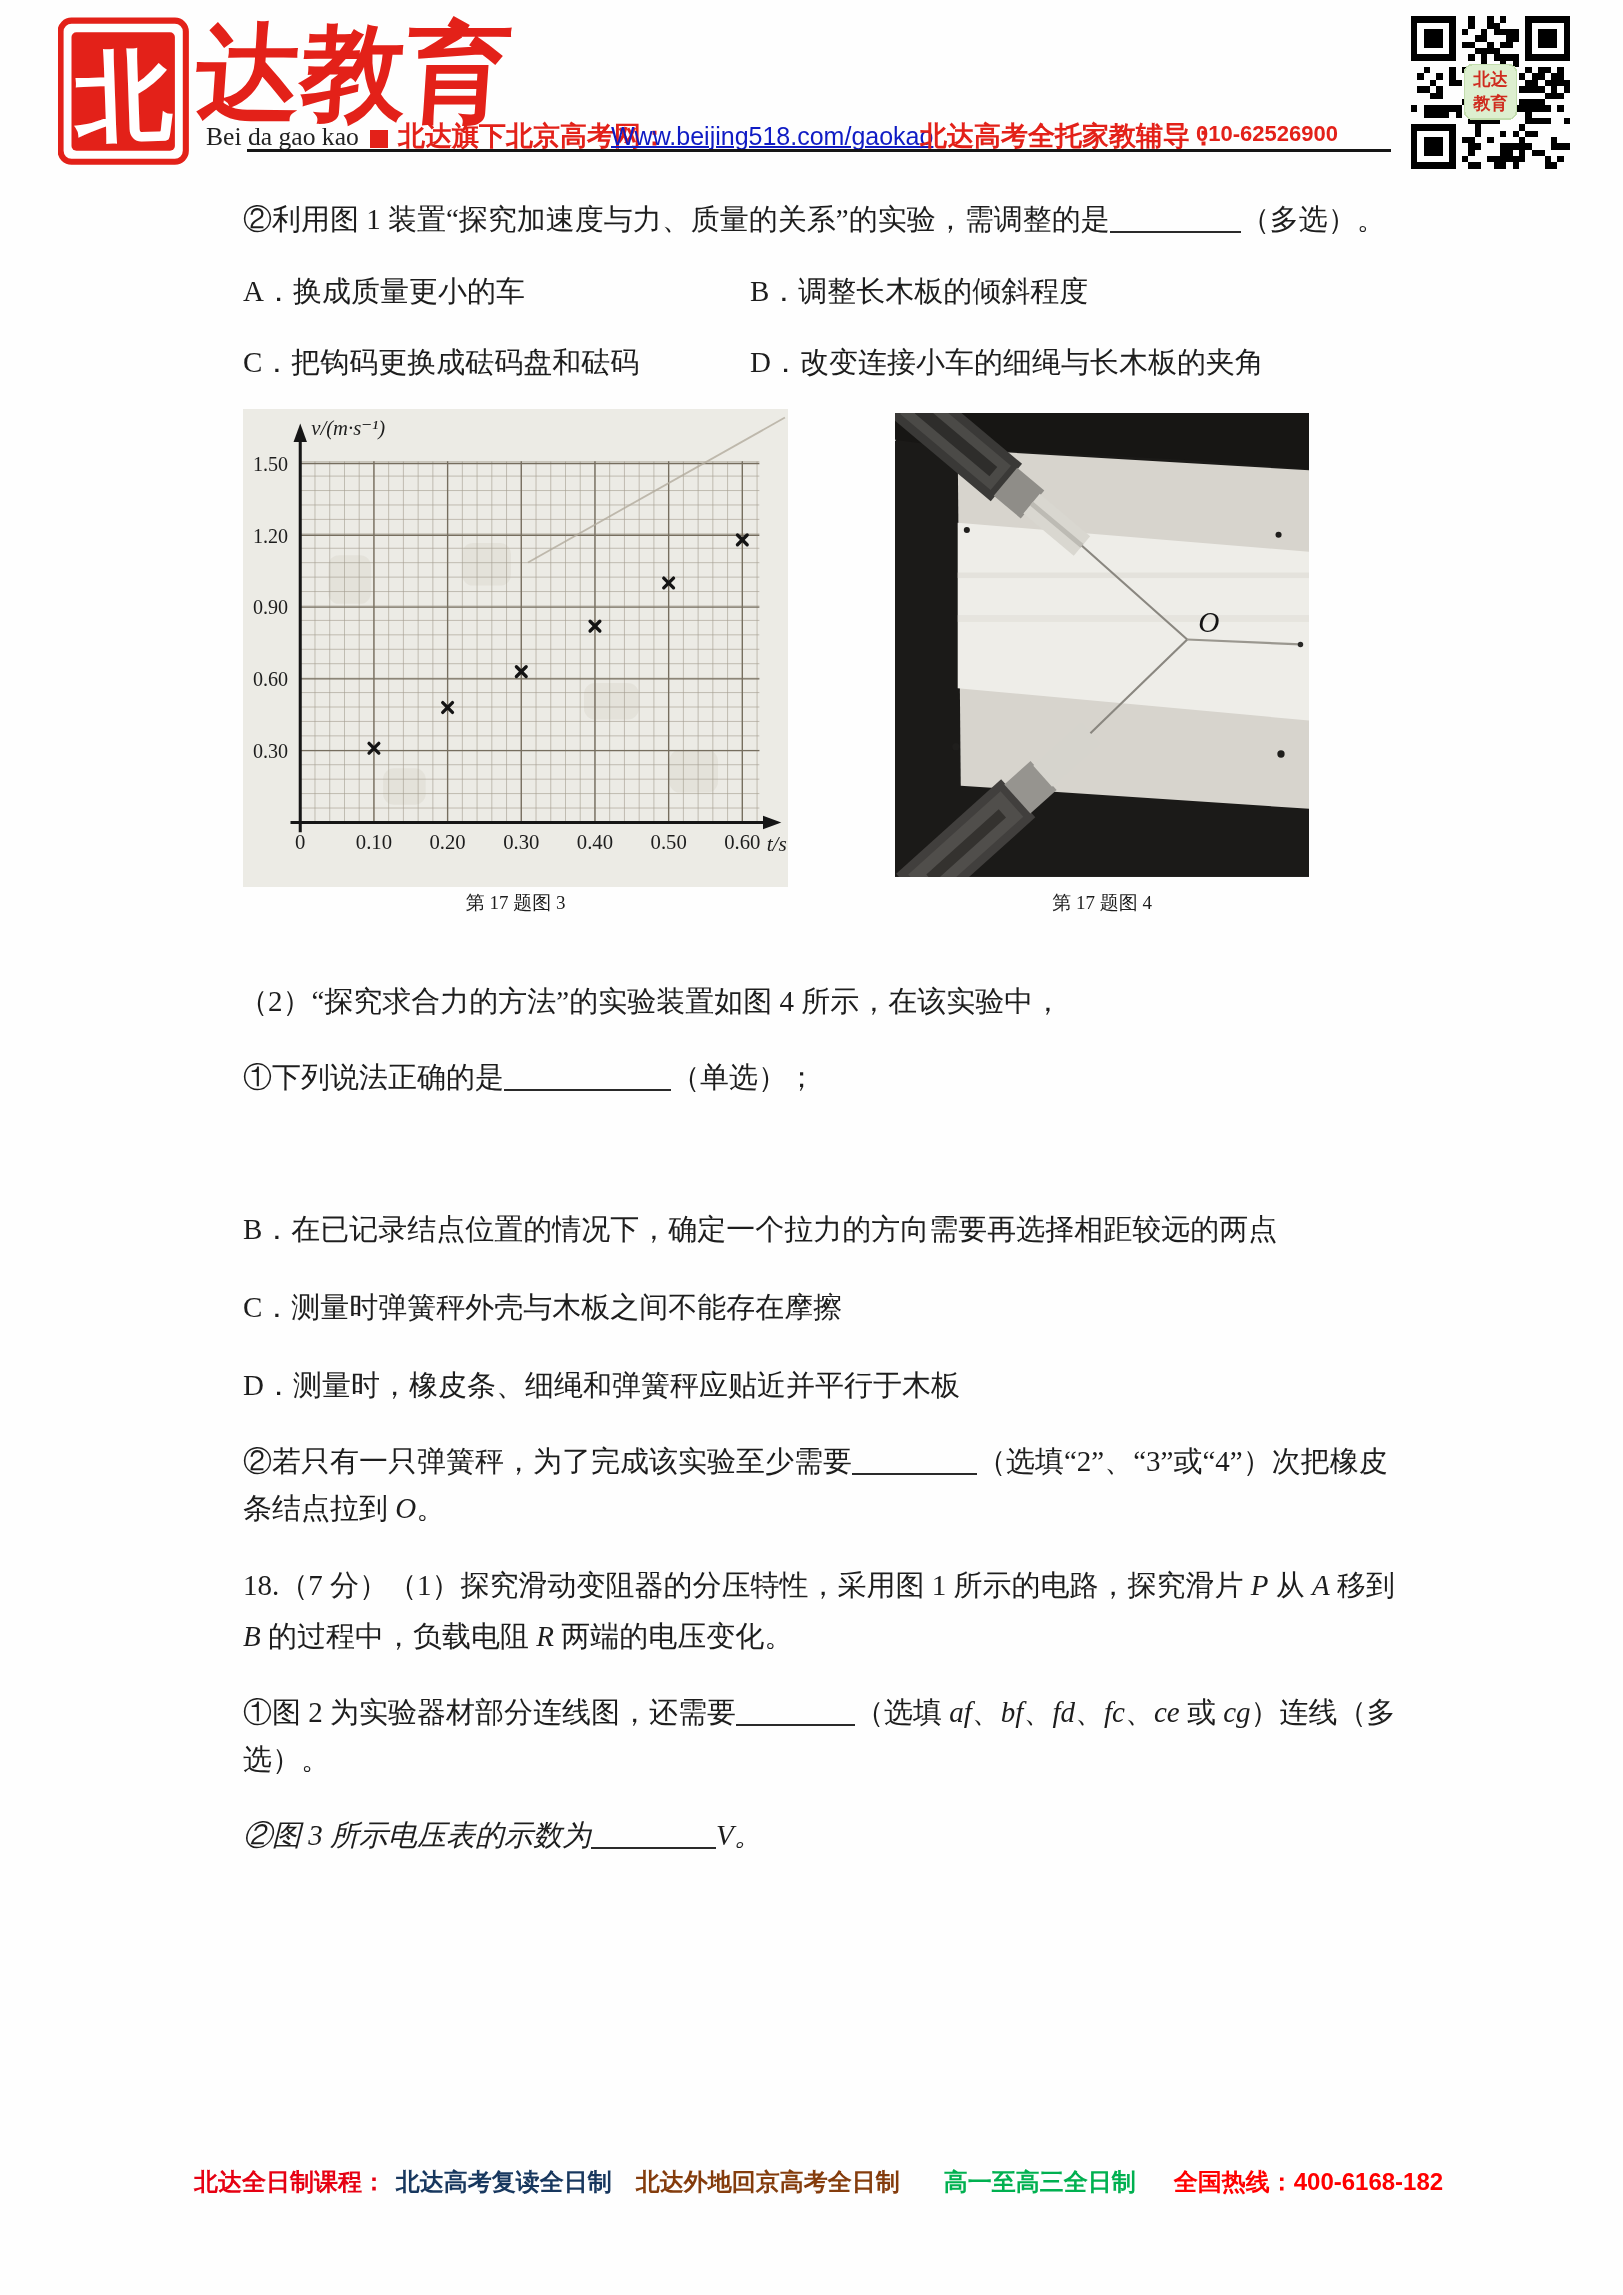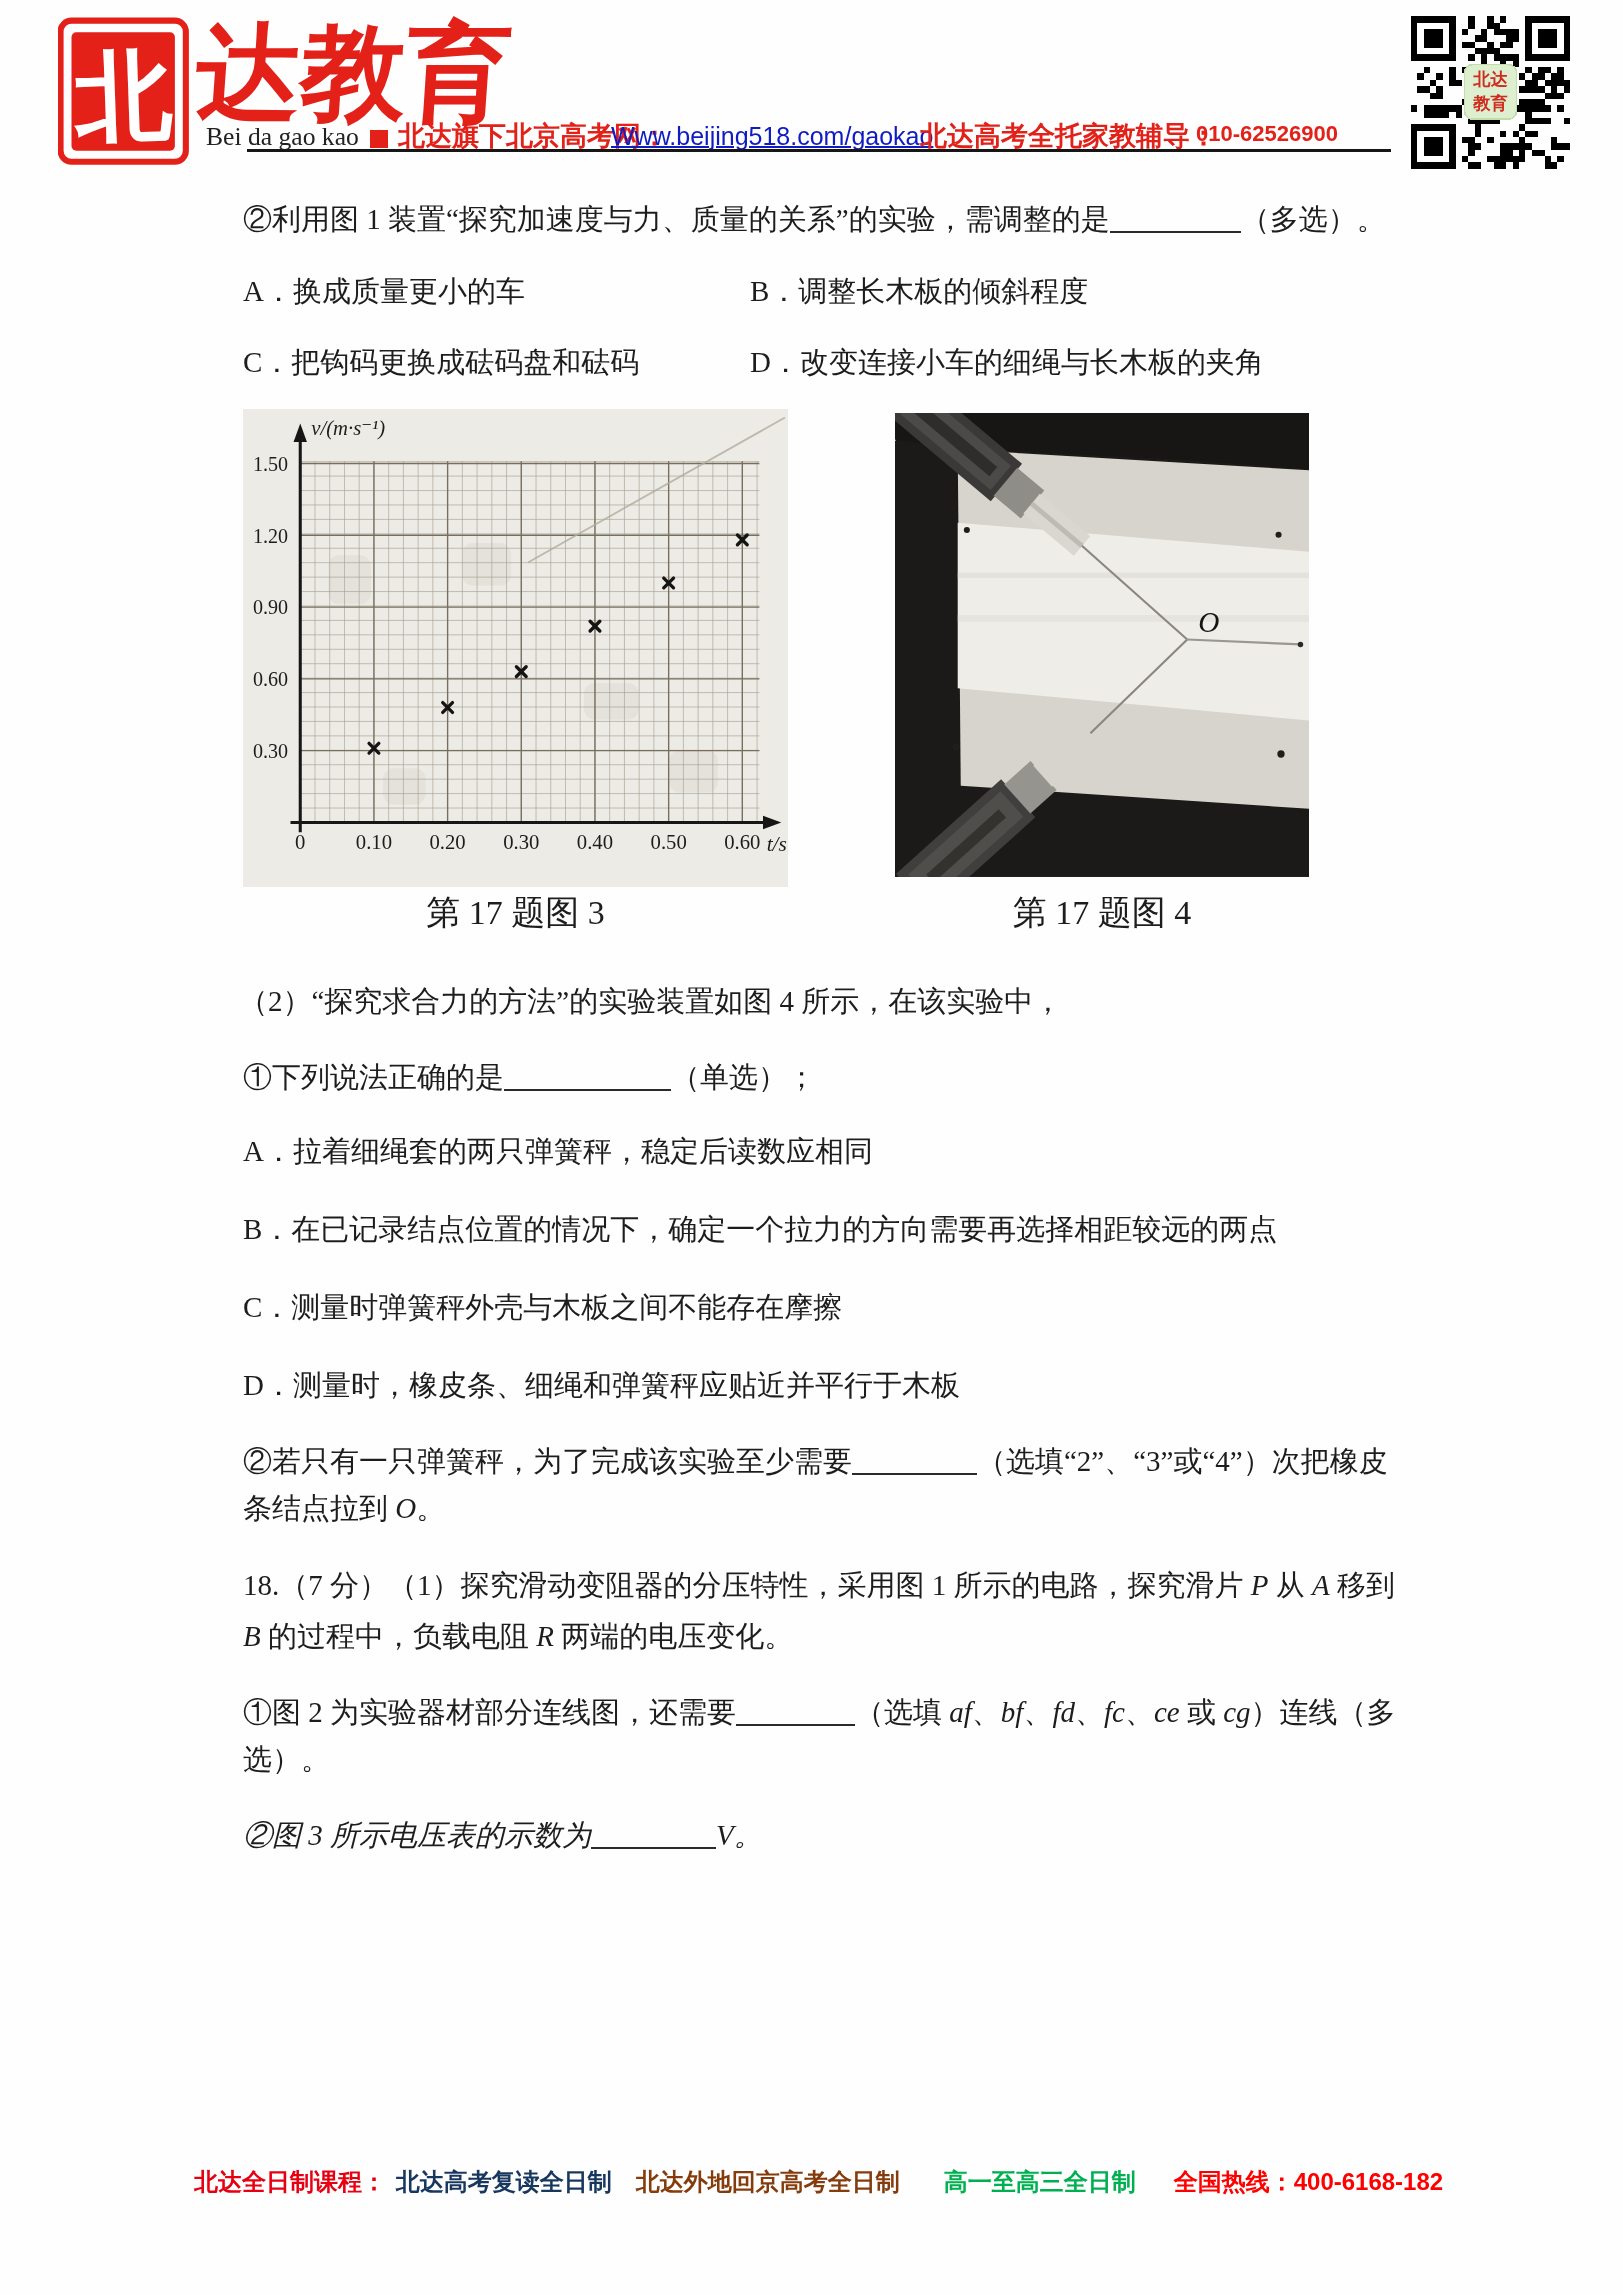--- a/index.html
+++ b/index.html
@@ -19,21 +19,21 @@
   .tag-site{left:398px;top:118px;font-size:27px;font-weight:bold;color:#e32119;
             font-family:"Liberation Sans","DejaVu Sans",sans-serif;}
   .tag-url{left:611px;top:122px;font-size:25px;color:#0f1bc4;text-decoration:underline;
            text-decoration-thickness:1.8px;font-family:"Liberation Sans","DejaVu Sans",sans-serif;}
   .tag-tutor{left:920px;top:118px;font-size:27px;font-weight:bold;color:#e32119;
              font-family:"Liberation Sans","DejaVu Sans",sans-serif;}
   .tag-phone{left:1196px;top:121px;font-size:22px;font-weight:bold;color:#e32119;
              font-family:"Liberation Sans","DejaVu Sans",sans-serif;}
   .rule{position:absolute;left:247px;top:149px;width:1144px;height:3px;background:#161616;}
   
-  .caption{position:absolute;font-size:34px;text-align:center;white-space:nowrap;color:#1d1d1d;}
+  .caption{position:absolute;font-size:19px;text-align:center;white-space:nowrap;color:#1d1d1d;}
   
   .footer{position:absolute;left:146px;top:2166px;white-space:nowrap;font-size:24px;font-weight:bold;
           font-family:"Liberation Sans","DejaVu Sans",sans-serif;}
   .footer span{display:inline-block;}
   .f-label{color:#e60012;margin-left:48px;}
   .f-c1{color:#17375e;margin-left:9.7px;}
   .f-c2{color:#843c0c;margin-left:24px;}
   .f-c3{color:#00b050;margin-left:44px;}
   .f-hot{color:#ff0000;margin-left:38px;}
 </style>
@@ -432,21 +432,20 @@
 
   <div class="caption" style="left:243px;top:890px;width:545px;">第 17 题图 3</div>
   <div class="caption" style="left:895px;top:890px;width:414px;">第 17 题图 4</div>
 
   <div class="line" style="left:239px;top:983px;">（2）“探究求合力的方法”的实验装置如图 4 所示，在该实验中，</div>
 
   <div class="line" style="left:243px;top:1056px;">
     <span>①下列说法正确的是</span><span class="blank w275"></span><span>（单选）；</span>
   </div>
 
-  <div class="line" style="left:243px;top:1133px;">A．拉着细绳套的两只弹簧秤，稳定后读数应相同</div>
   <div class="line" style="left:243px;top:1211px;">B．在已记录结点位置的情况下，确定一个拉力的方向需要再选择相距较远的两点</div>
   <div class="line" style="left:243px;top:1367px;">D．测量时，橡皮条、细绳和弹簧秤应贴近并平行于木板</div>
   <div class="line" style="left:243px;top:1289px;">C．测量时弹簧秤外壳与木板之间不能存在摩擦</div>
 
   <div class="line" style="left:243px;top:1440px;">
     <span>②若只有一只弹簧秤，为了完成该实验至少需要</span><span class="blank w205"></span><span>（选填“2”、“3”或“4”）次把橡皮</span>
   </div>
   <div class="line" style="left:243px;top:1490px;"><span>条结点拉到 </span><span class="it">O</span><span>。</span></div>
 
   <div class="line" style="left:243px;top:1567px;"><span>18.（7 分）（1）探究滑动变阻器的分压特性，采用图 1 所示的电路，探究滑片 </span><span class="it">P</span><span> 从 </span><span class="it">A</span><span> 移到</span></div>

